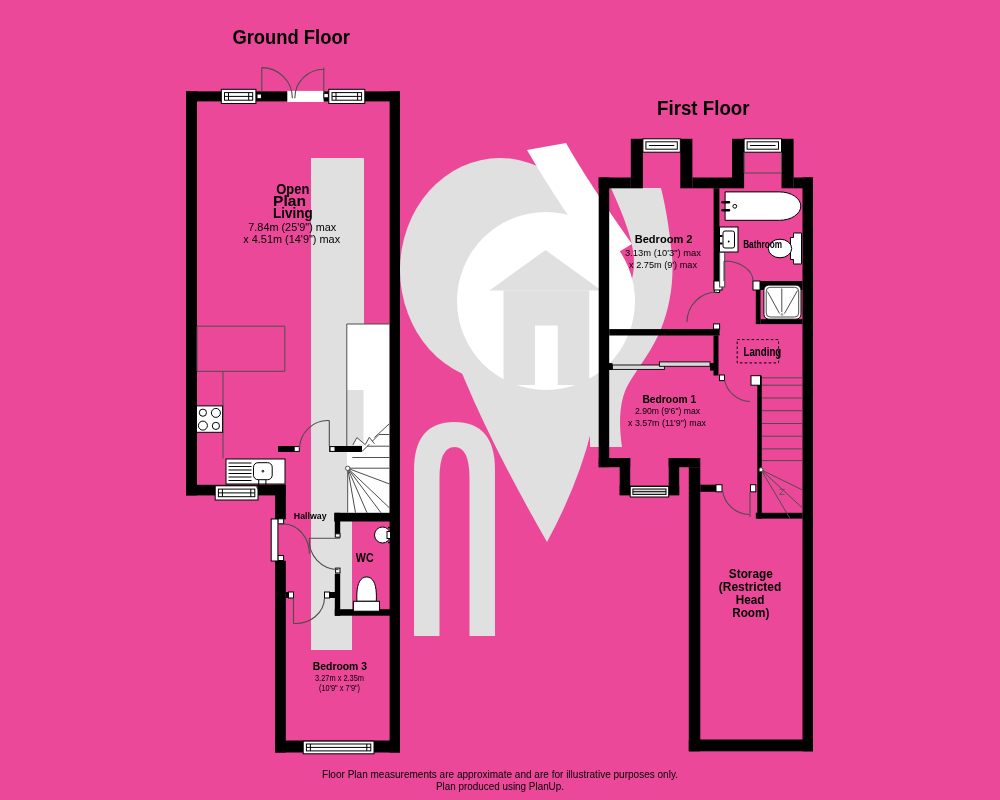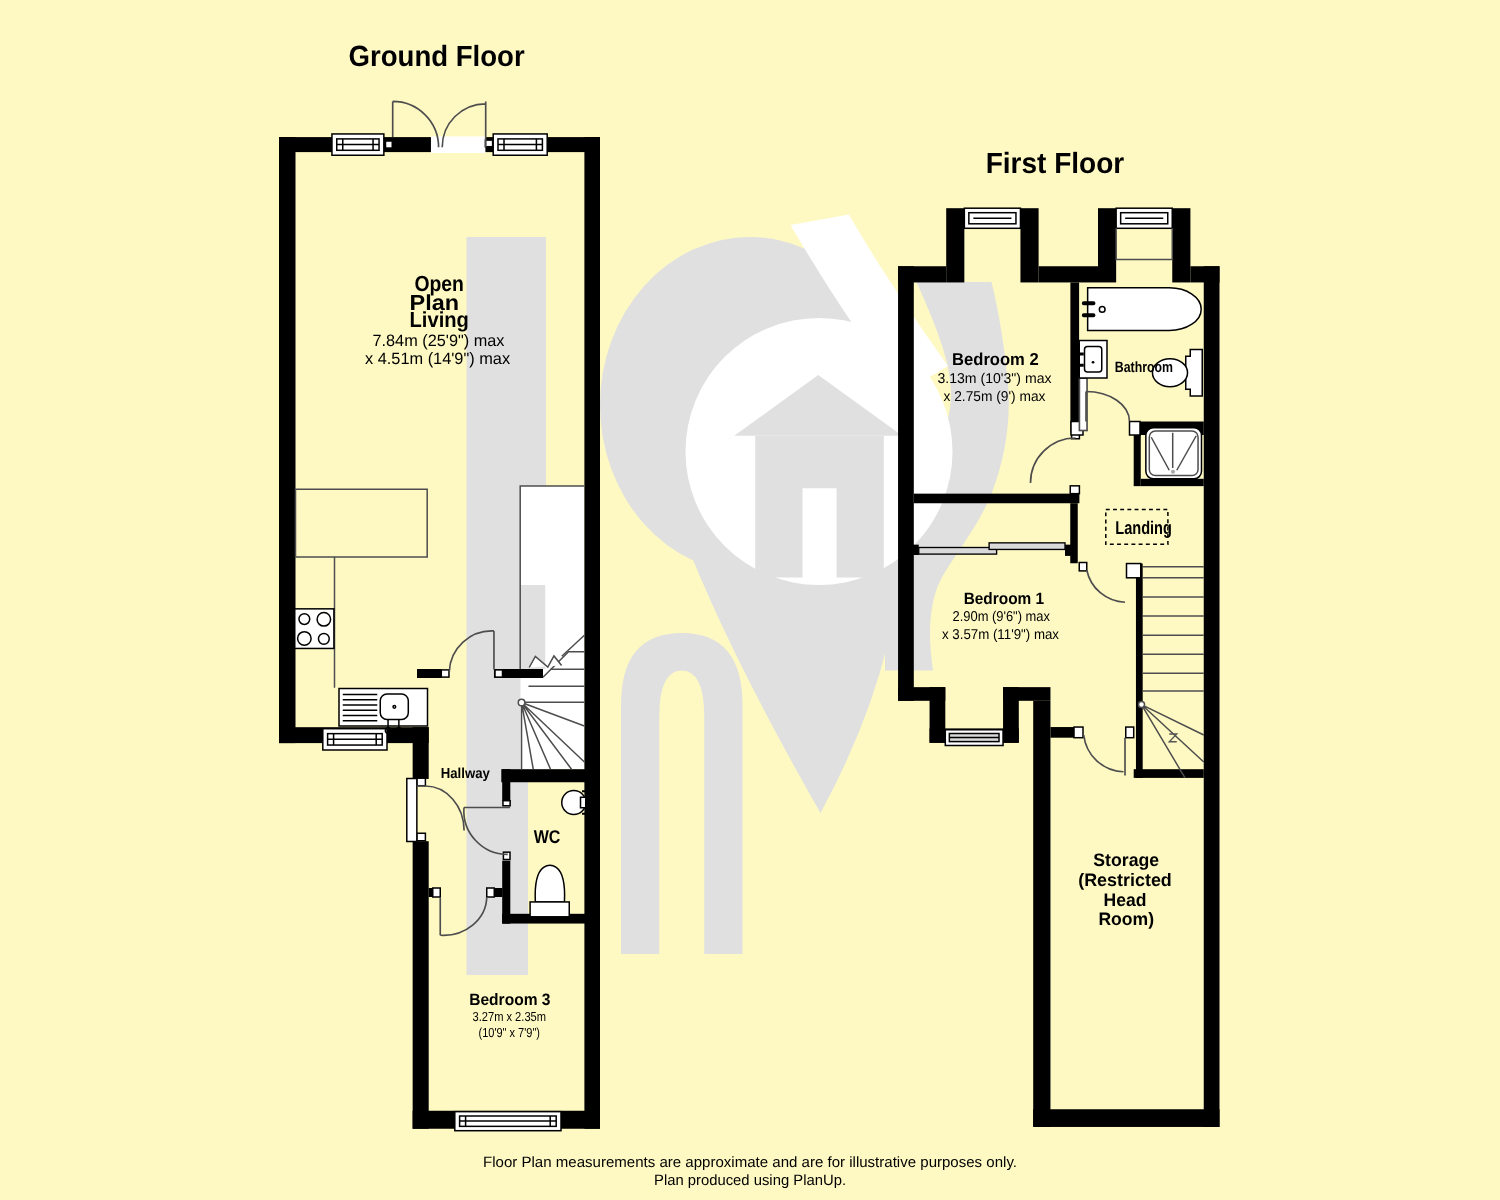--- a/index.html
+++ b/index.html
@@ -1,16 +1,16 @@
 <!DOCTYPE html>
 <html><head>
 <meta charset="utf-8">
 <style>
   html,body{margin:0;padding:0;background:#ffffff;}
-  #page{position:relative;width:1000px;height:800px;background:#fef9c3;overflow:hidden;
+  #page{position:relative;width:1000px;height:800px;background:#ec4899;overflow:hidden;
         font-family:"Liberation Sans", sans-serif;}
   svg{position:absolute;left:0;top:0;}
   text{font-family:"Liberation Sans", sans-serif;fill:#000;}
   .b{font-weight:bold;}
 </style>
 </head>
 <body>
 <div id="page">
 <svg width="1000" height="800" viewBox="0 0 1000 800">
 

